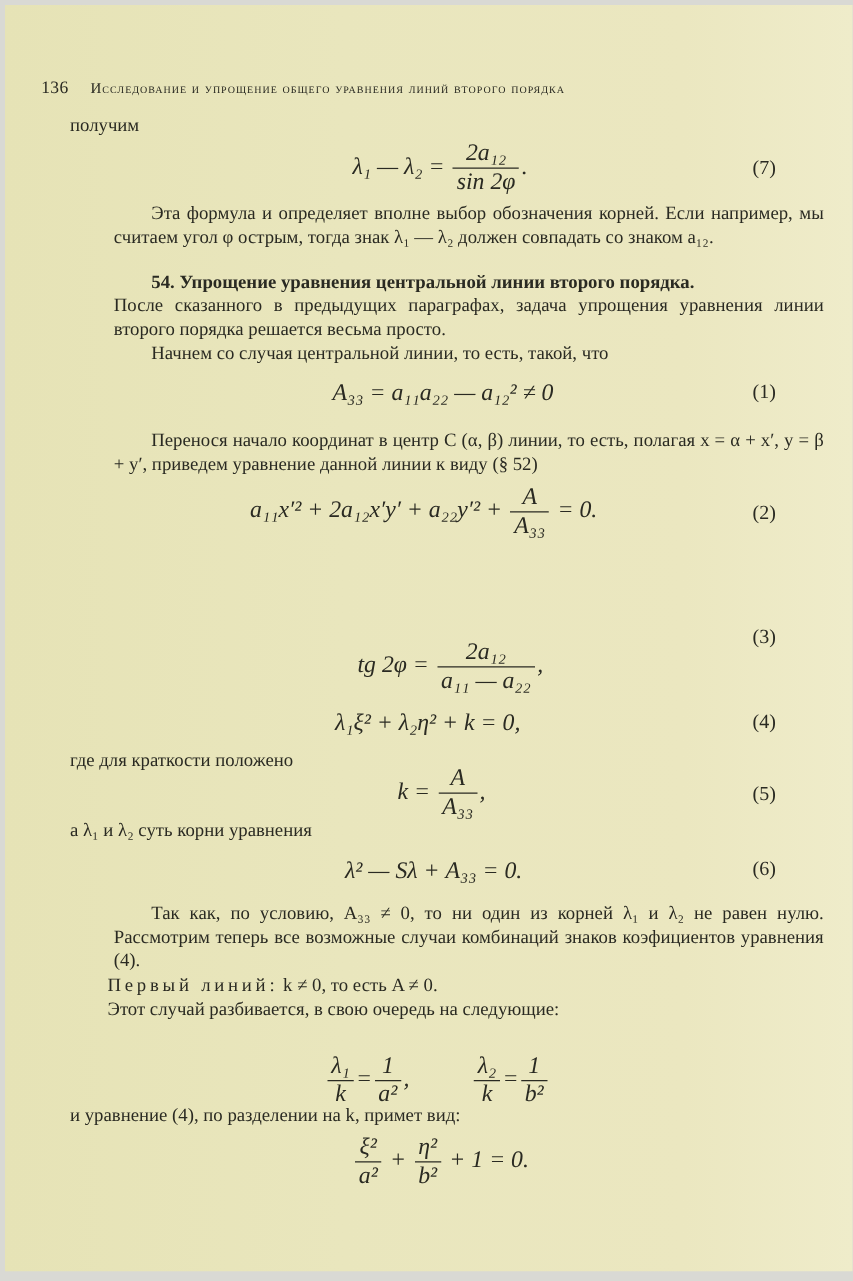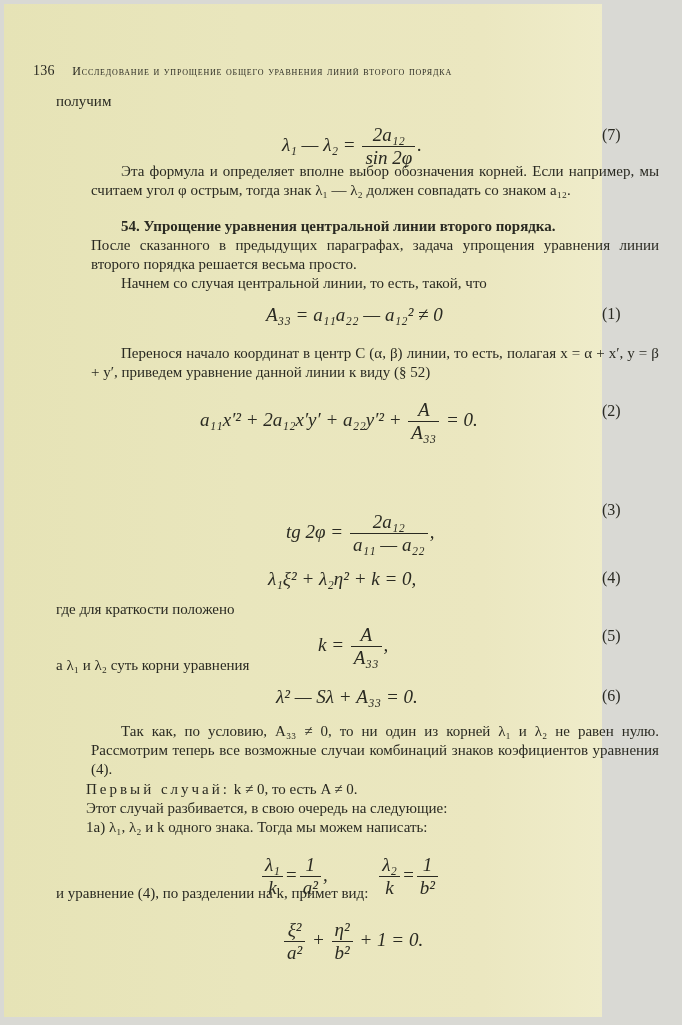--- a/index.html
+++ b/index.html
@@ -3,35 +3,35 @@
 <meta charset="utf-8">
 <style>
   html, body { margin: 0; padding: 0; }
   body {
     width: 682px; height: 1025px; overflow: hidden;
     background: #d9d9d4;
     font-family: "Liberation Serif", "DejaVu Serif", serif;
     color: #2a2a22;
   }
   .page {
-    position: absolute; left: 4px; top: 4px; width: 598px; height: 1013px;
+    position: absolute; left: 4px; top: 4px; width: 678px; height: 1013px;
     background: linear-gradient(90deg, #e6e3b6 0%, #e9e6bd 40%, #ebe7c0 80%, #efecca 100%);
   }
   .abs { position: absolute; white-space: nowrap; }
   .hdr { font-size: 12.5px; letter-spacing: 0.3px; }
   .hdr .num { font-size: 14px; margin-right: 14px; }
   .hdr .title { font-variant: small-caps; font-size: 12px; letter-spacing: 0.8px; }
   .t { font-size: 15px; line-height: 19px; }
   .para { position: absolute; left: 56px; width: 568px; font-size: 15px; line-height: 19px; text-align: justify; text-align-last: left; margin-left: 31px; }
   .ind { text-indent: 30px; }
   .bold { font-weight: bold; }
   .spaced { letter-spacing: 3px; }
   .eq { position: absolute; font-size: 19px; font-style: italic; white-space: nowrap; }
   .eqnum { position: absolute; left: 598px; font-size: 16px; }
-  .frac { display: inline-block; vertical-align: middle; text-align: center; margin: 12px 2px; font-family: Liberation Serif, serif; }
+  .frac { display: inline-block; vertical-align: middle; text-align: center; margin: 0 2px; font-family: Liberation Serif, serif; }
   .frac .n { display: block; border-bottom: 1px solid #2a2a22; padding: 0 3px; }
   .frac .d { display: block; padding: 0 3px; }
 </style>
 </head>
 <body>
 
 <div class="page">
 
   <div class="abs hdr" style="left:29px; top:59px;">
     <span class="num">136</span>
@@ -64,21 +64,21 @@
     <span>a₁₁x′² + 2a₁₂x′y′ + a₂₂y′² +</span>
     <span class="frac">
       <span class="n">A</span>
       <span class="d">A₃₃</span>
     </span>
     <span>= 0.</span>
   </div>
   <div class="eqnum" style="top:398px;">(2)</div>
 
 
-  <div class="eq" style="left:282px; top:495px;">
+  <div class="eq" style="left:282px; top:507px;">
     <span>tg 2φ =</span>
     <span class="frac">
       <span class="n">2a₁₂</span>
       <span class="d">a₁₁ — a₂₂</span>
     </span><span>,</span>
   </div>
   <div class="eqnum" style="top:497px;">(3)</div>
 
 
   <div class="eq" style="left:264px; top:564px;">λ₁ξ² + λ₂η² + k = 0,</div>
@@ -96,25 +96,24 @@
   <div class="eqnum" style="top:623px;">(5)</div>
 
   <div class="abs t" style="left:52px; top:652px;">а λ₁ и λ₂ суть корни уравнения</div>
 
   <div class="eq" style="left:272px; top:682px;">λ² — Sλ + A₃₃ = 0.</div>
   <div class="eqnum" style="top:683px;">(6)</div>
 
   <div class="para ind" style="top:718px;">Так как, по условию, A₃₃ ≠ 0, то ни один из корней λ₁ и λ₂ не равен нулю. Рассмотрим теперь все возможные случаи комбинаций знаков коэфициентов уравнения (4).</div>
 
   <div class="abs t" style="left:82px; top:776px;">
-    <span class="spaced">Первый случай:</span>
+    <span class="spaced">Первый линий:</span>
     <span>k ≠ 0, то есть A ≠ 0.</span>
   </div>
   <div class="abs t" style="left:82px; top:795px;">Этот случай разбивается, в свою очередь на следующие:</div>
-  <div class="abs t" style="left:82px; top:814px;">1a) λ₁, λ₂ и k одного знака. Тогда мы можем написать:</div>
 
   <div class="eq" style="left:256px; top:838px;">
     <span class="frac">
       <span class="n">λ₁</span>
       <span class="d">k</span>
     </span><span>=</span><span class="frac">
       <span class="n">1</span>
       <span class="d">a²</span>
     </span>,
     <span style="display:inline-block;width:40px;"></span>

